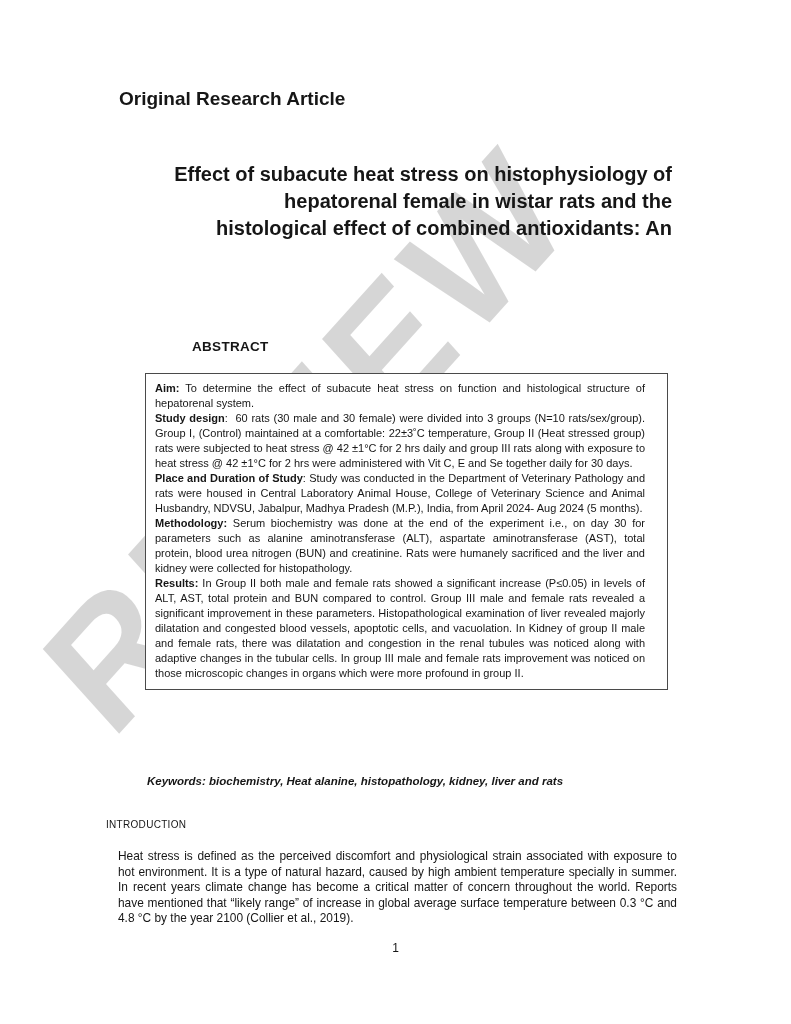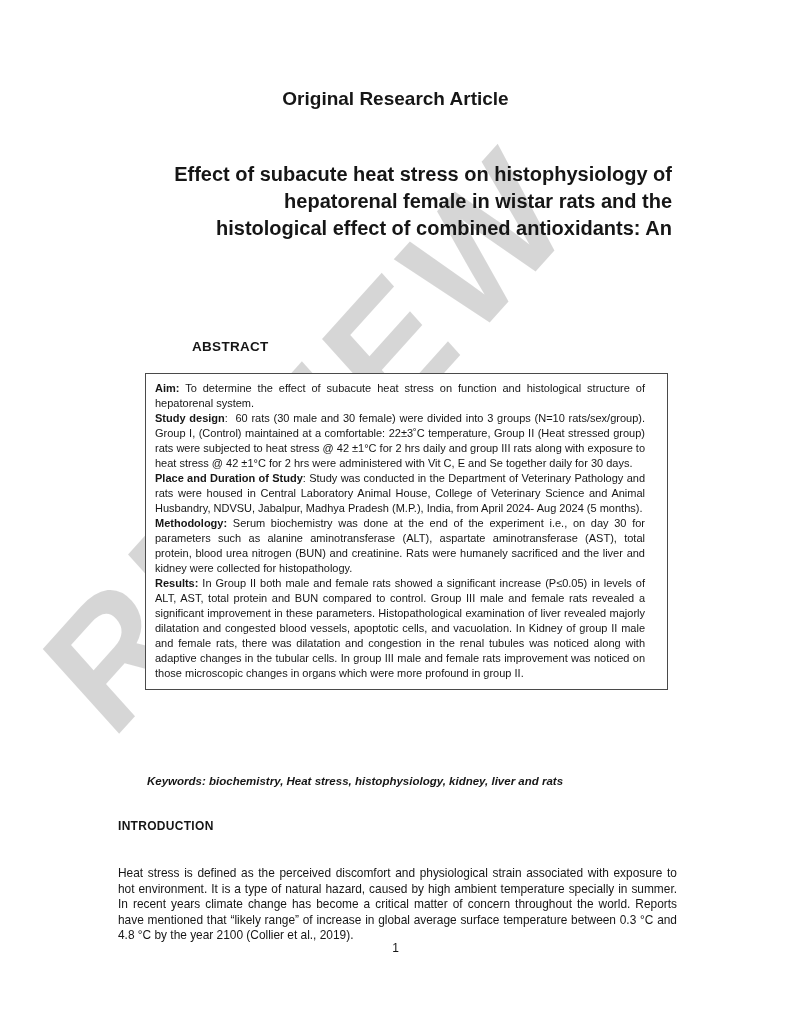--- a/index.html
+++ b/index.html
@@ -11,21 +11,21 @@
     position:absolute; left:128px; top:598px; z-index:1;
     font-size:165px; font-weight:bold; letter-spacing:8px;
     height:162px; line-height:162px; white-space:nowrap;
     color:rgba(0,0,0,0.16);
     transform-origin:left bottom;
     transform:rotate(-48deg) skewX(-6deg);
     user-select:none;
   }
   .article-type {
     position:absolute; top:88px; left:119px; width:553px; z-index:2;
-    text-align:center; font-size:19px; font-weight:bold;
+    text-align:left; font-size:19px; font-weight:bold;
   }
   .doc-title {
     position:absolute; top:161px; left:119px; width:553px; z-index:2;
     text-align:right; font-size:20px; font-weight:bold; line-height:27px;
     white-space:nowrap;
   }
   .doc-title div { white-space:nowrap; }
   .abstract-heading {
     position:absolute; top:339px; left:144px; z-index:2;
     font-size:13.5px; font-weight:bold; letter-spacing:0.3px;margin-left:48px;
@@ -35,26 +35,26 @@
     box-sizing:border-box; border:1px solid #4a4a4a; background:#ffffff;
     padding:7px 22px 8px 9px;
     font-size:11px; line-height:15px; text-align:justify;
   }
   .abstract-box p { margin:0; }
   .keywords {
     position:absolute; top:775px; left:147px; width:525px; z-index:2;
     font-size:11.5px; font-weight:bold; font-style:italic;
   }
   .intro-heading {
-    position:absolute; top:819px; left:118px; z-index:2;
-    font-size:12px; font-weight:bold; letter-spacing:0.3px;
+    position:absolute; top:819px; left:106px; z-index:2;
+    font-size:10px; font-weight:normal; letter-spacing:0.3px;
   }
   .intro-para {
     position:absolute; top:849px; left:118px; width:559px; z-index:2;
-    font-size:11.9px; line-height:15.6px; text-align:justify;margin-top:17px;
+    font-size:11.9px; line-height:15.6px; text-align:justify;
   }
   .page-number {
     position:absolute; top:941px; left:0; width:791px; z-index:2;
     text-align:center; font-size:12px;
   }
   .b { font-weight:bold; }
   .i { }
 </style>
 </head>
 <body>
@@ -74,21 +74,21 @@
   <div class="abstract-heading">ABSTRACT</div>
 
   <div class="abstract-box">
       <p><span class="b">Aim:</span><span> To determine the effect of subacute heat stress on function and histological structure of hepatorenal system.</span></p>
       <p><span class="b">Study design</span><span>:&nbsp; 60 rats (30 male and 30 female) were divided into 3 groups (N=10 rats/sex/group). Group I, (Control) maintained at a comfortable: 22±3˚C temperature, Group II (Heat stressed group) rats were subjected to heat stress @ 42 ±1°C for 2 hrs daily and group III rats along with exposure to heat stress @ 42 ±1°C for 2 hrs were administered with Vit C, E and Se together daily for 30 days.</span></p>
       <p><span class="b">Place and Duration of Study</span><span>: Study was conducted in the Department of Veterinary Pathology and rats were housed in Central Laboratory Animal House, College of Veterinary Science and Animal Husbandry, NDVSU, Jabalpur, Madhya Pradesh (M.P.), India, from April 2024- Aug 2024 (5 months).</span></p>
       <p><span class="b">Methodology:</span><span> Serum biochemistry was done at the end of the experiment </span><span class="i">i.e.</span><span>, on day 30 for parameters such as alanine aminotransferase (ALT), aspartate aminotransferase (AST), total protein, blood urea nitrogen (BUN) and creatinine. Rats were humanely sacrificed and the liver and kidney were collected for histopathology.</span></p>
       <p><span class="b">Results:</span><span> In Group II both male and female rats showed a significant increase (P≤0.05) in levels of ALT, AST, total protein and BUN compared to control. Group III male and female rats revealed a significant improvement in these parameters. Histopathological examination of liver revealed majorly dilatation and congested blood vessels, apoptotic cells, and vacuolation. In Kidney of group II male and female rats, there was dilatation and congestion in the renal tubules was noticed along with adaptive changes in the tubular cells. In group III male and female rats improvement was noticed on those microscopic changes in organs which were more profound in group II.</span></p>
     </div>
 
-  <div class="keywords">Keywords: biochemistry, Heat stress, histophysiology, kidney, liver and rats</div>
+  <div class="keywords">Keywords: biochemistry, Heat alanine, histopathology, kidney, liver and rats</div>
 
   <div class="intro-heading">INTRODUCTION</div>
 
   <div class="intro-para"><span>Heat stress is defined as the perceived discomfort and physiological strain associated with exposure to hot environment. It is a type of natural hazard, caused by high ambient temperature specially in summer. In recent years climate change has become a critical matter of concern throughout the world. Reports have mentioned that “likely range” of increase in global average surface temperature between 0.3 °C and 4.8 °C by the year 2100 (Collier </span><span class="i">et al.</span><span>, 2019).</span></div>
 
   <div class="page-number">1</div>
 
 </div>
 
 </body></html>

